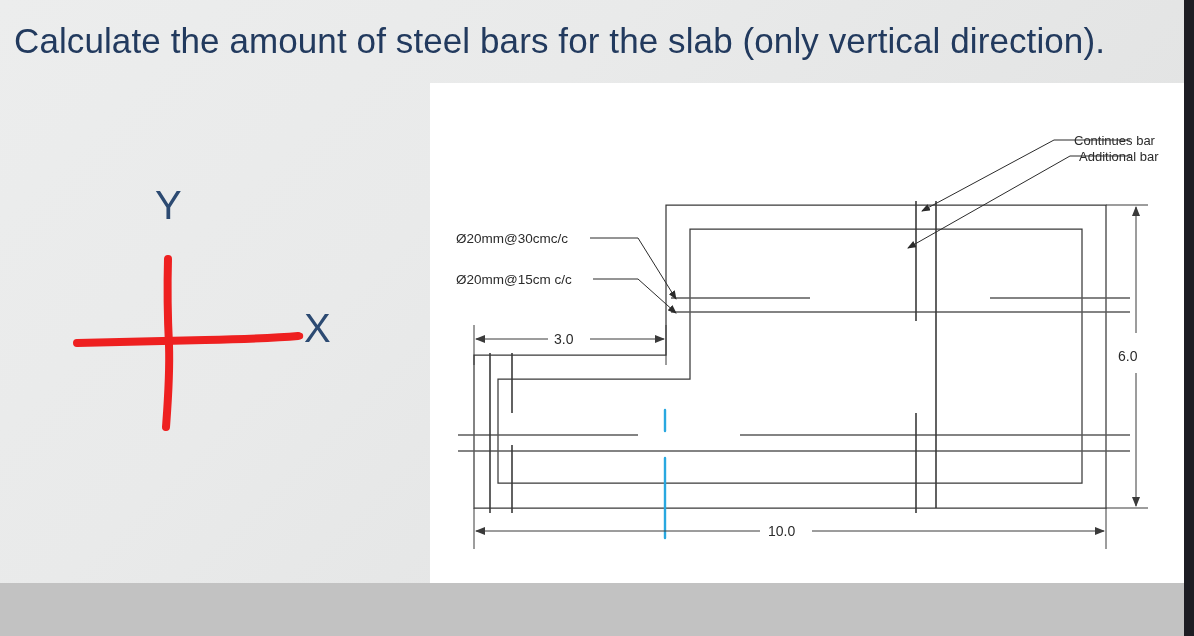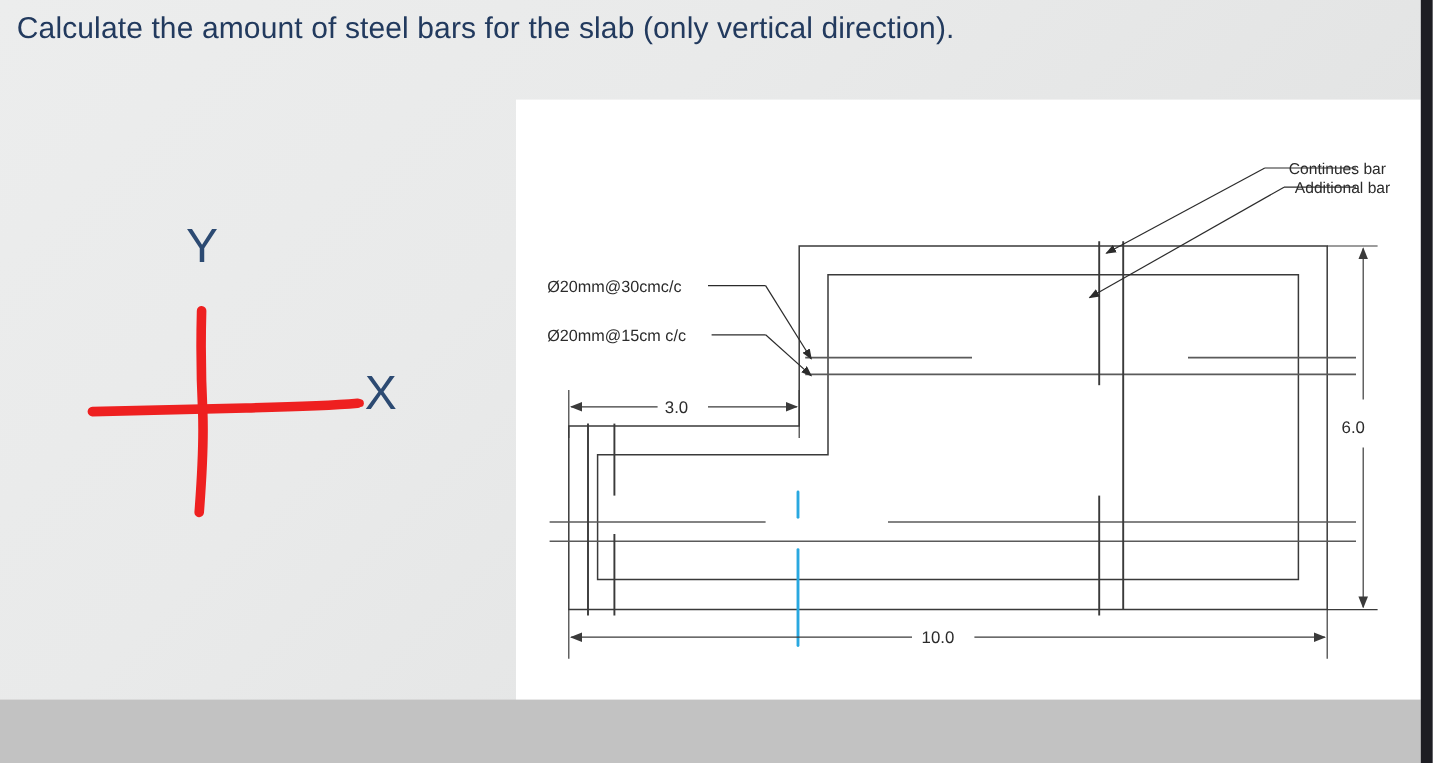--- a/index.html
+++ b/index.html
@@ -18,23 +18,23 @@
     position:absolute;right:0;top:0;width:10px;height:636px;
     background:#1d1d23;
   }
   
   #bottom-band{
     position:absolute;left:0;bottom:0;width:1184px;height:53px;
     background:#c2c2c2;
   }
   
   #title{
-    position:absolute;left:14px;top:8px;width:1120px;
+    position:absolute;left:14px;top:19px;width:1120px;
     color:#223a5e;
-    font-size:25px;line-height:1.28;
+    font-size:35px;line-height:1.28;
     font-weight:400;
     letter-spacing:.1px;
     white-space:pre-wrap;
   }
   
   #axes{
     position:absolute;left:55px;top:175px;width:330px;height:280px;
   }
   #axes svg{display:block;}
   .axis-letter{

